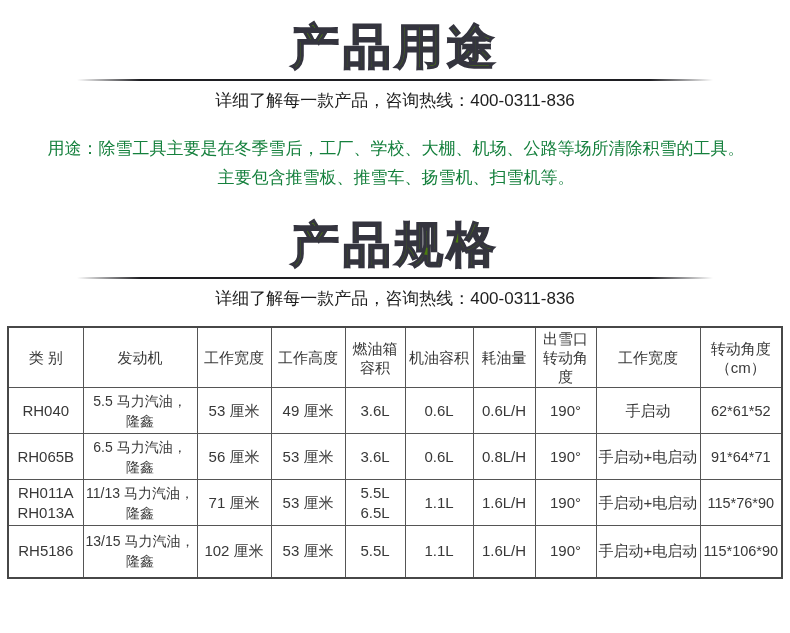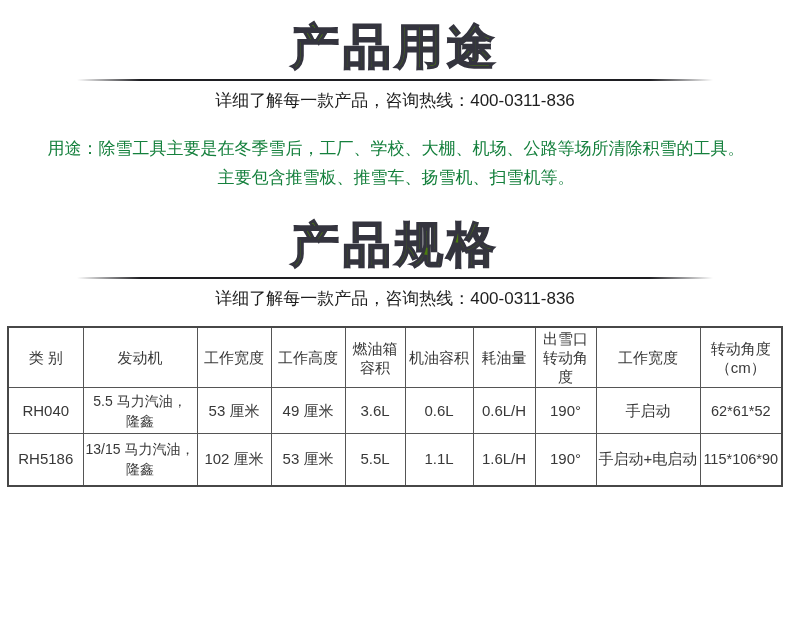--- a/index.html
+++ b/index.html
@@ -129,20 +129,48 @@
         <td>53 厘米</td>
         <td>49 厘米</td>
         <td>3.6L</td>
         <td>0.6L</td>
         <td>0.6L/H</td>
         <td>190°</td>
         <td>手启动</td>
         <td>62*61*52</td>
       </tr>
       <tr>
+        <td>RH065B</td>
+        <td>6.5 马力汽油，
+隆鑫</td>
+        <td>56 厘米</td>
+        <td>53 厘米</td>
+        <td>3.6L</td>
+        <td>0.6L</td>
+        <td>0.8L/H</td>
+        <td>190°</td>
+        <td>手启动+电启动</td>
+        <td>91*64*71</td>
+      </tr>
+      <tr>
+        <td>RH011A
+RH013A</td>
+        <td>11/13 马力汽油，
+隆鑫</td>
+        <td>71 厘米</td>
+        <td>53 厘米</td>
+        <td>5.5L
+6.5L</td>
+        <td>1.1L</td>
+        <td>1.6L/H</td>
+        <td>190°</td>
+        <td>手启动+电启动</td>
+        <td>115*76*90</td>
+      </tr>
+      <tr>
         <td>RH5186</td>
         <td>13/15 马力汽油，
 隆鑫</td>
         <td>102 厘米</td>
         <td>53 厘米</td>
         <td>5.5L</td>
         <td>1.1L</td>
         <td>1.6L/H</td>
         <td>190°</td>
         <td>手启动+电启动</td>

